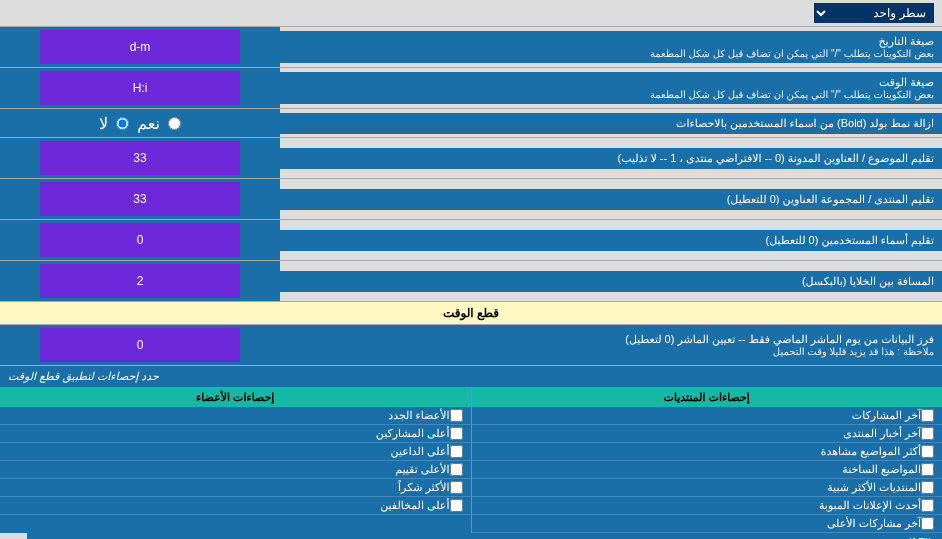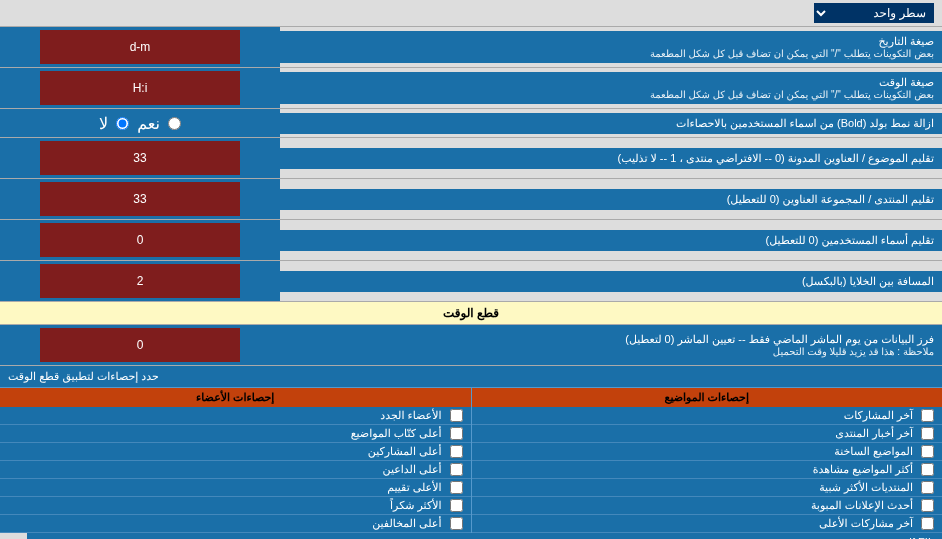--- a/index.html
+++ b/index.html
@@ -31,21 +31,21 @@
     .row-input-area {
       width: 280px;
       background: #1a6fa8;
       display: flex;
       align-items: center;
       justify-content: center;
       padding: 3px 6px;
       min-height: 28px;
     }
     .text-input {
-      background: #7f1d1d;
+      background: #6d28d9;
       color: #fff;
       border: none;
       padding: 10px 6px;
       width: 200px;
       font-size: 12px;
       text-align: center;
       direction: ltr;
     }
     .section-header {
       background: #fef9c3;
@@ -60,31 +60,31 @@
       display: flex;
       align-items: center;
       gap: 8px;
       direction: rtl;
     }
     .radio-area label {
       color: #fff;
       font-size: 16px;
     }
     .stats-col-header {
-      background: #c2410c;
+      background: #14b8a6;
       color: #000;
       font-weight: bold;
       text-align: center;
       font-size: 11px;
       padding: 3px 8px;
     }
     .stats-item {
       display: flex;
       align-items: center;
-      gap: 8px;
+      gap: 0;
       padding: 2px 8px;
       color: #fff;
       font-size: 11px;
       direction: rtl;
       border-bottom: 1px solid #4488bb;
     }
     .stats-item input[type="checkbox"] {
       accent-color: #fff;
     }
     .top-row {
@@ -199,43 +199,43 @@
   <div class="row" style="background:#1a6fa8;">
     <div class="row-label">
       <div>فرز البيانات من يوم الماشر الماضي فقط -- تعيين الماشر (0 لتعطيل)</div>
       <div style="font-size:10px;opacity:0.9">ملاحظة : هذا قد يزيد قليلا وقت التحميل</div>
     </div>
     <div class="row-input-area">
       <input class="text-input" type="text" value="0" style="">
     </div>
   </div>
 
-  <div style="background:#1a6fa8;padding:3px 8px;border-bottom:1px solid #5599cc;min-height:22px;display:flex;align-items:center;justify-content:flex-end;">
+  <div style="background:#1a6fa8;padding:3px 8px;border-bottom:1px solid #5599cc;min-height:22px;display:flex;align-items:center;justify-content:flex-end;font-style:italic;">
     <span style="color:#fff;font-size:11px;">حدد إحصاءات لتطبيق قطع الوقت</span>
   </div>
 
   <div style="background:#1a6fa8;display:flex;">
 
     <div style="flex:1;border-left:1px solid #5599cc;">
-      <div class="stats-col-header">إحصاءات المواضيع</div>
+      <div class="stats-col-header">إحصاءات المنتديات</div>
       <div class="stats-item">
         <input type="checkbox" style="">
         <span>آخر المشاركات</span>
       </div>
       <div class="stats-item">
         <input type="checkbox" style="">
         <span>آخر أخبار المنتدى</span>
       </div>
       <div class="stats-item">
         <input type="checkbox" style="">
+        <span>أكثر المواضيع مشاهدة</span>
+      </div>
+      <div class="stats-item">
+        <input type="checkbox" style="">
         <span>المواضيع الساخنة</span>
-      </div>
-      <div class="stats-item">
-        <input type="checkbox" style="">
-        <span>أكثر المواضيع مشاهدة</span>
       </div>
       <div class="stats-item">
         <input type="checkbox" style="">
         <span>المنتديات الأكثر شبية</span>
       </div>
       <div class="stats-item">
         <input type="checkbox" style="">
         <span>أحدث الإعلانات المبوبة</span>
       </div>
       <div class="stats-item">
@@ -245,24 +245,20 @@
     </div>
 
     <div style="flex:1;">
       <div class="stats-col-header">إحصاءات الأعضاء</div>
       <div class="stats-item">
         <input type="checkbox" style="">
         <span>الأعضاء الجدد</span>
       </div>
       <div class="stats-item">
         <input type="checkbox" style="">
-        <span>أعلى كتّاب المواضيع</span>
-      </div>
-      <div class="stats-item">
-        <input type="checkbox" style="">
         <span>أعلى المشاركين</span>
       </div>
       <div class="stats-item">
         <input type="checkbox" style="">
         <span>أعلى الداعين</span>
       </div>
       <div class="stats-item">
         <input type="checkbox" style="">
         <span>الأعلى تقييم</span>
       </div>

